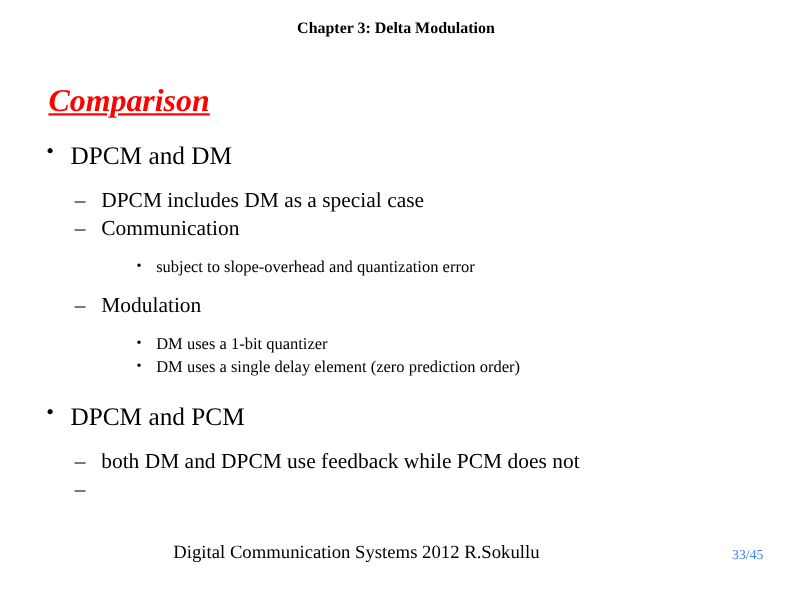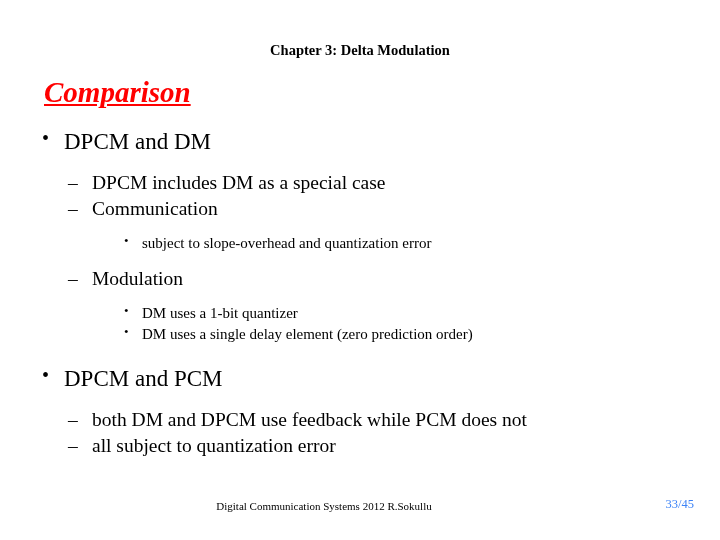--- a/index.html
+++ b/index.html
@@ -24,21 +24,20 @@
   .chapter-header {
     position: absolute;
     top: 18px;
     left: 0;
     width: 720px;
     text-align: center;
     font-family: "Liberation Serif", serif;
     font-size: 14.5px;
     font-weight: bold;
     color: #000000;
-    margin-top: 24px;
   }
   .title {
     position: absolute;
     top: 76px;
     left: 44px;
     font-family: "Liberation Serif", serif;
     font-size: 29px;
     font-weight: bold;
     font-style: italic;
     color: #ff0000;
@@ -99,21 +98,21 @@
   .sp-f { margin-top: 3px; }
   .sp-g { margin-top: 22px; }
   .sp-h { margin-top: 16px; }
   .sp-i { margin-top: 2px; }
   .footer-center {
     position: absolute;
     bottom: 28px;
     left: 0;
     width: 648px;
     text-align: center;
-    font-size: 11px;
+    font-size: 17px;
     font-family: "Liberation Serif", serif;
     color: #000000;
   }
   .footer-page {
     position: absolute;
     bottom: 28px;
     right: 26px;
     font-size: 12.5px;
     font-family: "Liberation Serif", serif;
     color: #3b82f6;
@@ -170,21 +169,20 @@
       <span>DPCM and PCM</span>
     </div>
 
     <div class="lvl2 sp-h">
       <span class="bullet">–</span>
       <span>both DM and DPCM use feedback while PCM does not</span>
     </div>
 
     <div class="lvl2 sp-i">
       <span class="bullet">–</span>
-      <span>all subject to quantization error</span>
     </div>
 
   </div>
 
   <div class="footer-center">Digital Communication Systems 2012 R.Sokullu</div>
   <div class="footer-page">33/45</div>
 
 </div>
 
 </body></html>

